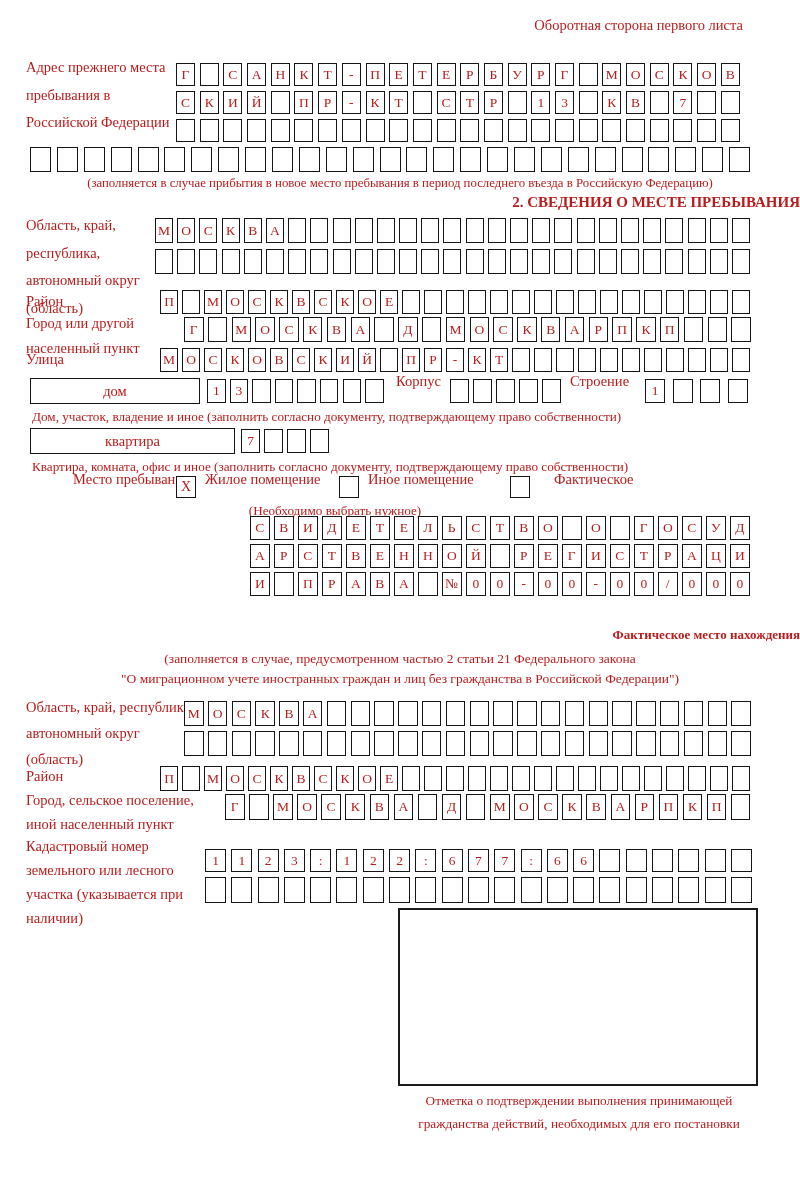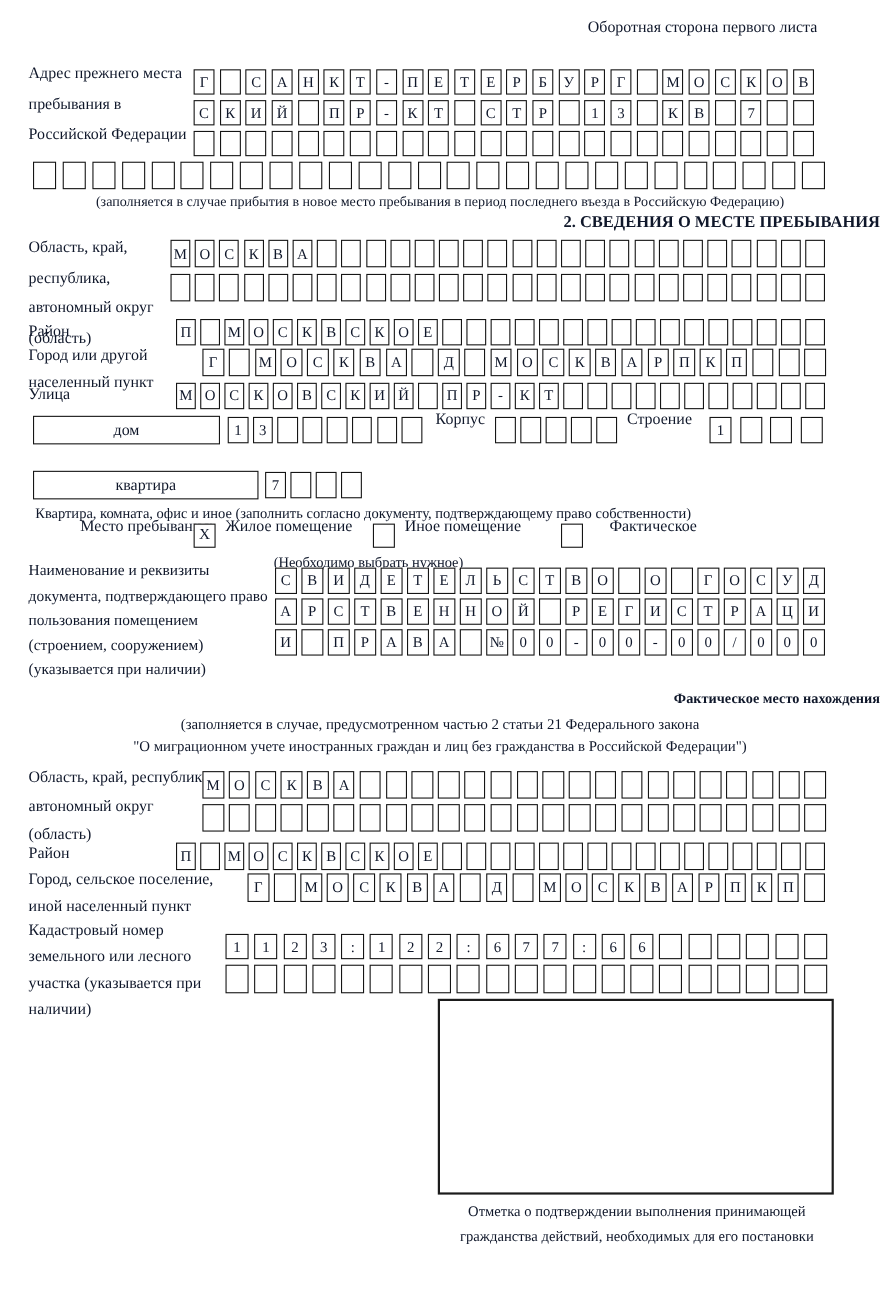--- a/index.html
+++ b/index.html
@@ -1,16 +1,16 @@
 <!DOCTYPE html>
 <html><head>
 <meta charset="utf-8">
 <style>
   html,body{margin:0;padding:0;background:#fff;}
-  #page{position:relative;width:800px;height:1180px;background:#fff;color:#0f172a;
+  #page{position:relative;width:800px;height:1180px;background:#fff;color:#b91c1c;
         font-family:"Liberation Serif","DejaVu Serif",serif;overflow:hidden;}
   .abs{position:absolute;}
   .lbl{position:absolute;font-size:14.5px;line-height:27px;}
   .cap{position:absolute;font-size:12.8px;}
   .hdr{position:absolute;left:0;width:800px;text-align:right;font-weight:bold;}
   .grid{position:absolute;display:flex;gap:var(--g,4px);}
   .cb{box-sizing:border-box;flex:0 0 var(--w,19px);width:var(--w,19px);height:var(--h,23px);
       border:1.5px solid #151515;display:flex;align-items:center;justify-content:center;
       font-size:13.5px;background:#fff;}
   .cbx{position:absolute;box-sizing:border-box;border:1.5px solid #151515;
@@ -310,20 +310,21 @@
       <span class="cb"></span>
       <span class="cb"></span>
     </div>
   <div class="lbl" style="left:570px;top:368px;">Строение</div>
   <div class="grid" style="left:645px;top:379px;--w:20px;--h:24px;--g:7.6px;">
       <span class="cb">1</span>
       <span class="cb"></span>
       <span class="cb"></span>
       <span class="cb"></span>
     </div>
+  <div class="cap" style="left:32px;top:409px;font-size:13.2px;">Дом, участок, владение и иное (заполнить согласно документу, подтверждающему право собственности)</div>
 
   <div class="fieldrect" style="left:30px;top:428px;width:205px;height:26px;">
     <span>квартира</span>
   </div>
   <div class="grid" style="left:241px;top:429px;--w:19px;--h:24px;--g:4px;">
       <span class="cb">7</span>
       <span class="cb"></span>
       <span class="cb"></span>
       <span class="cb"></span>
     </div>
@@ -331,21 +332,20 @@
 
   <div class="lbl" style="left:30px;top:466px;margin-left:43px;">Место пребывания:</div>
   <div class="cbx" style="left:176px;top:476px;width:20px;height:22px;">X</div>
   <div class="lbl" style="left:205px;top:466px;">Жилое помещение</div>
   <div class="cbx" style="left:339px;top:476px;width:20px;height:22px;"></div>
   <div class="lbl" style="left:368px;top:466px;">Иное помещение</div>
   <div class="cbx" style="left:510px;top:476px;width:20px;height:22px;"></div>
   <div class="lbl" style="left:554px;top:466px;">Фактическое</div>
   <div class="cap" style="left:205px;top:503px;width:260px;text-align:center;font-size:13.2px;">(Необходимо выбрать нужное)</div>
 
-  <div class="lbl" style="left:26px;top:509px;width:225px;line-height:22.5px;font-size:14px;">Наименование и реквизиты документа, подтверждающего право пользования помещением (строением, сооружением) (указывается при наличии)</div>
   <div class="grid" style="left:250px;top:516px;--w:19.5px;--h:24px;--g:4.5px;">
       <span class="cb">С</span>
       <span class="cb">В</span>
       <span class="cb">И</span>
       <span class="cb">Д</span>
       <span class="cb">Е</span>
       <span class="cb">Т</span>
       <span class="cb">Е</span>
       <span class="cb">Л</span>
       <span class="cb">Ь</span>

